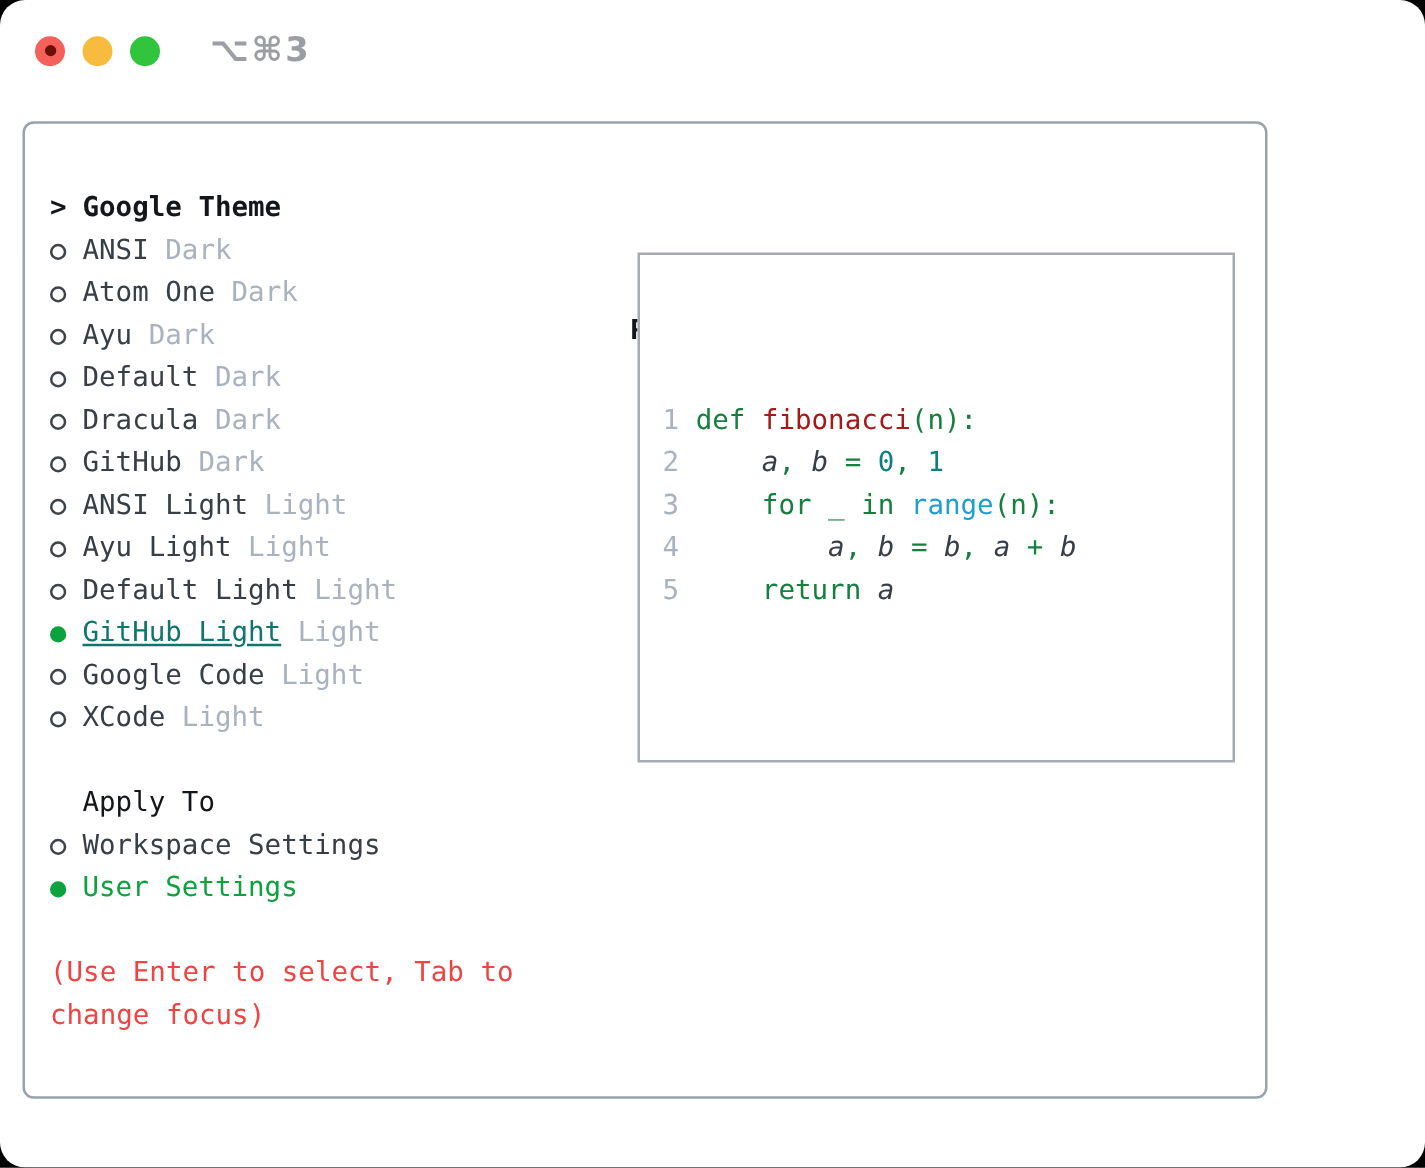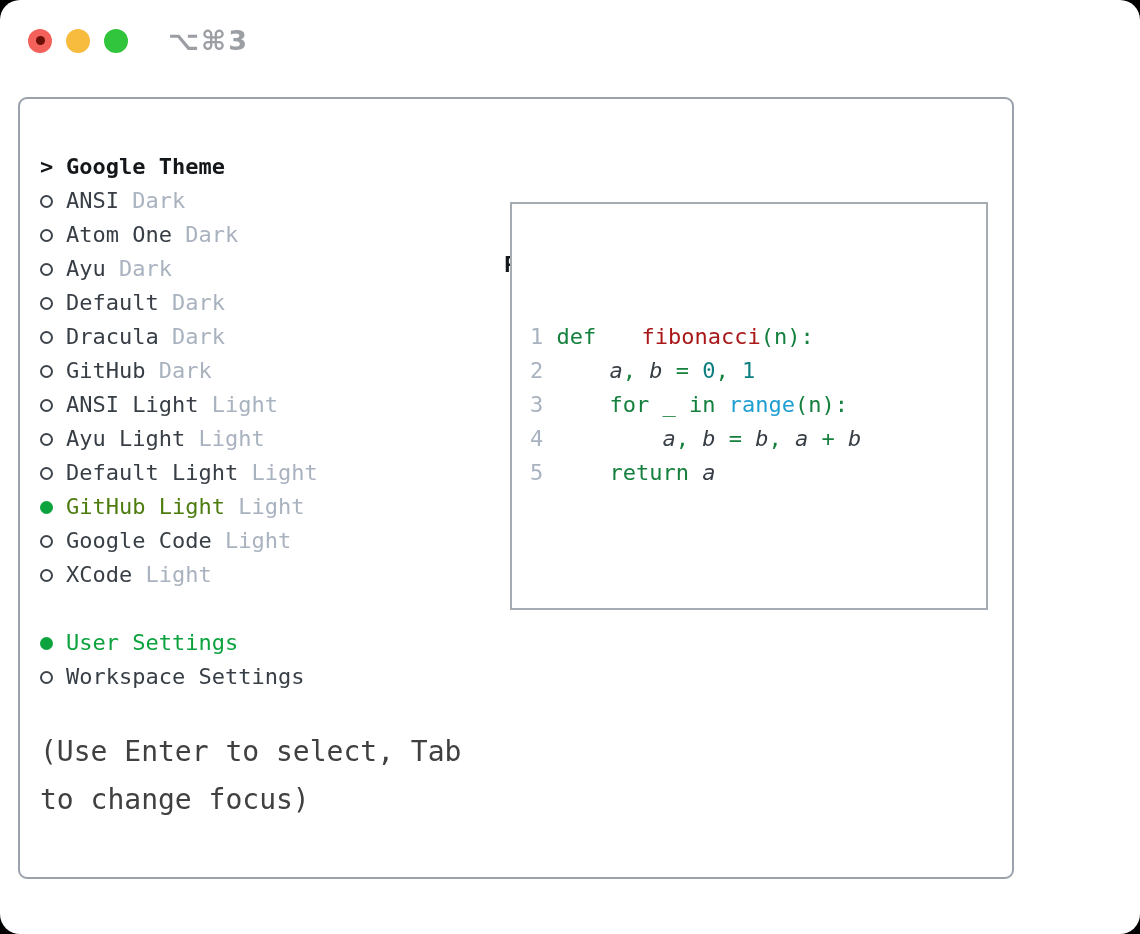--- a/index.html
+++ b/index.html
@@ -22,37 +22,37 @@
   
   .left-col{position:absolute;left:20px;top:51px;font-size:22px;line-height:34px;color:#373e45;}
   .row{display:flex;align-items:center;height:34px;white-space:pre;}
   .slot{display:inline-flex;width:26px;align-items:center;flex:0 0 26px;}
   .cursor{color:#14171a;font-weight:700;}
   .header-text{font-weight:700;color:#14171a;}
   .bullet{width:13px;height:13px;border-radius:50%;border:2px solid #3d444b;
           box-sizing:border-box;display:inline-block;background:transparent;}
   .bullet.on{background:#0ca33e;border-color:#0ca33e;}
   .theme-name{color:#373e45;}
-  .theme-name.sel{color:#4d7c0f;}
+  .theme-name.sel{color:#0f766e;text-decoration:underline;}
   .variant{color:#a9b2bf;}
   .apply-label{color:#14171a;}
   .apply-name{color:#373e45;}
   .apply-name.sel{color:#0ca33e;}
   .spacer{height:34px;}
-  .help{width:424px;color:#404040;font-size:28px;line-height:48px;}
+  .help{width:424px;color:#ef4444;font-size:22px;line-height:34px;}
   
   .preview-label{position:absolute;left:484px;top:148px;height:34px;display:flex;
                  align-items:center;font-size:22px;font-weight:700;color:#14171a;}
   .preview-box{position:absolute;left:490px;top:103px;width:478px;height:408px;
                border:2px solid #a4abb3;box-sizing:border-box;background:#fff;
                padding:48px 0 0 18px;font-size:22px;line-height:34px;white-space:pre;}
   .code-line{height:34px;white-space:pre;}
   .ln{color:#a9b2bf;}
   .tok-fg{color:#15803d;}
-  .tok-func{color:#a91818;margin-left:32px;}
+  .tok-func{color:#a91818;}
   .tok-num{color:#0d7f80;}
   .tok-builtin{color:#1f9ed2;}
   .tok-var{color:#373e45;font-style:italic;}
   .diff-context{color:#8d949b;}
   .diff-deleted{color:#c9311f;}
   .diff-added{color:#0cb31e;}
 </style>
 </head>
 <body>
 
@@ -84,24 +84,27 @@
           <div class="row"><span class="slot"><span class="bullet"></span></span><span class="theme-name">ANSI Light</span><span class="variant"> Light</span></div>
           <div class="row"><span class="slot"><span class="bullet"></span></span><span class="theme-name">Ayu Light</span><span class="variant"> Light</span></div>
           <div class="row"><span class="slot"><span class="bullet"></span></span><span class="theme-name">Default Light</span><span class="variant"> Light</span></div>
           <div class="row"><span class="slot"><span class="bullet on"></span></span><span class="theme-name sel">GitHub Light</span><span class="variant"> Light</span></div>
           <div class="row"><span class="slot"><span class="bullet"></span></span><span class="theme-name">Google Code</span><span class="variant"> Light</span></div>
           <div class="row"><span class="slot"><span class="bullet"></span></span><span class="theme-name">XCode</span><span class="variant"> Light</span></div>
         </div>
 
       <div class="spacer"></div>
 
+      <div class="row">
+        <span class="slot"></span><span class="apply-label">Apply To</span>
+      </div>
 
       <div id="apply-list">
+          <div class="row"><span class="slot"><span class="bullet"></span></span><span class="apply-name">Workspace Settings</span></div>
           <div class="row"><span class="slot"><span class="bullet on"></span></span><span class="apply-name sel">User Settings</span></div>
-          <div class="row"><span class="slot"><span class="bullet"></span></span><span class="apply-name">Workspace Settings</span></div>
         </div>
 
       <div class="spacer"></div>
 
       <div class="help">(Use Enter to select, Tab to change focus)</div>
     </div>
 
     <div class="preview-label">Preview</div>
 
     <div class="preview-box">

